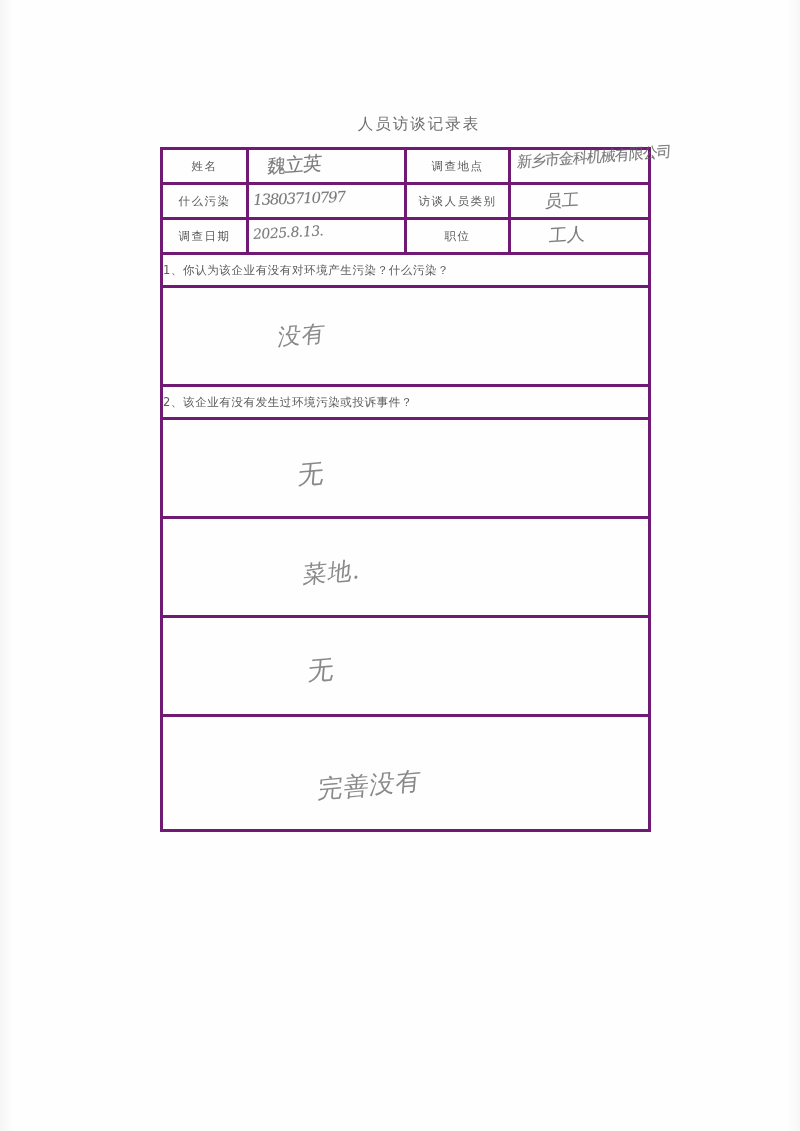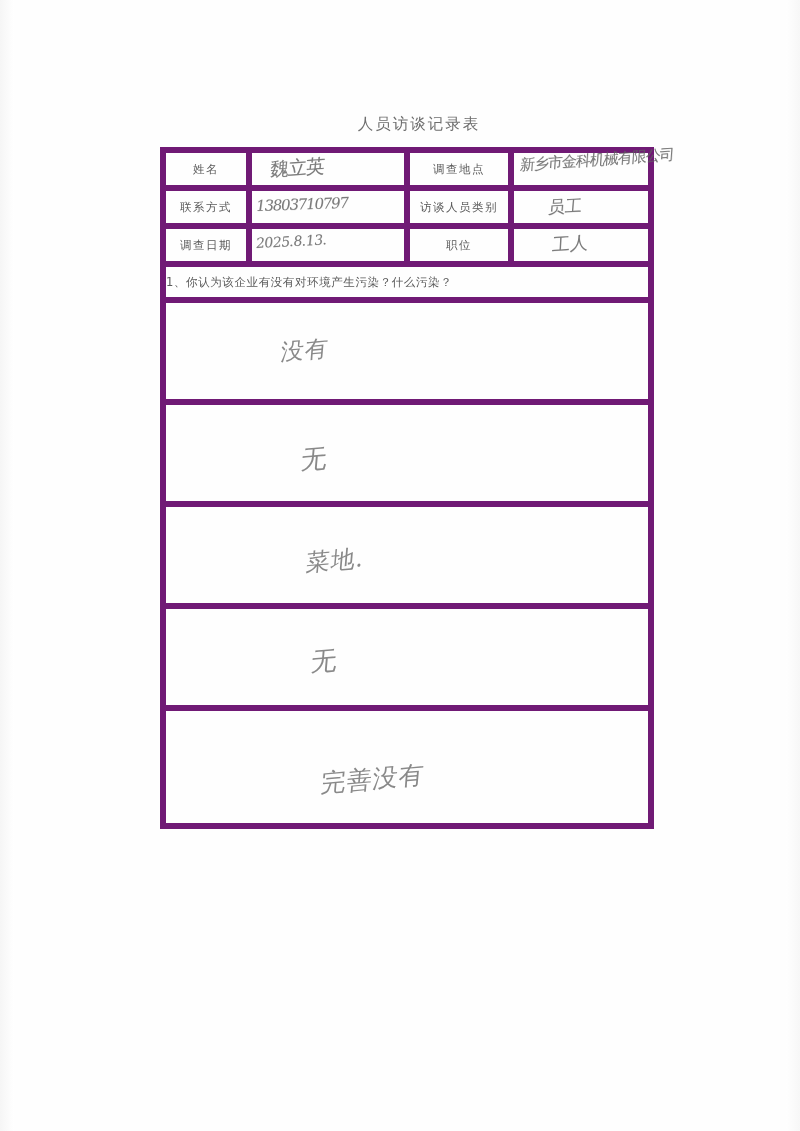--- a/index.html
+++ b/index.html
@@ -55,21 +55,21 @@
 
   .form-table {
     position: absolute;
     left: 160px;
     top: 147px;
     width: 488px;
     border-collapse: collapse;
     table-layout: fixed;
   }
   .form-table td {
-    border: 6px solid #701a75;
+    border: 3px solid #701a75;
     font-size: 11.5px;
     color: #5a5a5a;
     padding: 0;
     vertical-align: middle;
     position: relative;
   }
   .lbl {
     text-align: center;
     letter-spacing: 1.5px;
     height: 32px;
@@ -175,21 +175,21 @@
         <td class="lbl">姓名</td>
         <td class="val">
           <span class="hw ink hw-name">魏立英</span>
         </td>
         <td class="lbl">调查地点</td>
         <td class="val">
           <span class="hw ink hw-place">新乡市金科机械有限公司</span>
         </td>
       </tr>
       <tr>
-        <td class="lbl">联系方式</td>
+        <td class="lbl">什么污染</td>
         <td class="val">
           <span class="hw ink hw-phone">13803710797</span>
         </td>
         <td class="lbl">访谈人员类别</td>
         <td class="val">
           <span class="hw ink hw-type">员工</span>
         </td>
       </tr>
       <tr>
         <td class="lbl">调查日期</td>
@@ -206,20 +206,25 @@
         <td class="question" colspan="4">
           <span>1、</span><span>你认为该企业有没有对环境产生污染？什么污染？</span>
         </td>
       </tr>
       <tr>
         <td class="answer" colspan="4">
           <span class="hw hw-ans a1">没有</span>
         </td>
       </tr>
 
+      <tr>
+        <td class="question" colspan="4">
+          <span>2、</span><span>该企业有没有发生过环境污染或投诉事件？</span>
+        </td>
+      </tr>
       <tr>
         <td class="answer" colspan="4">
           <span class="hw hw-ans a2">无</span>
         </td>
       </tr>
 
       <tr>
         <td class="answer" colspan="4">
           <span class="hw hw-ans a3">菜地.</span>
         </td>

